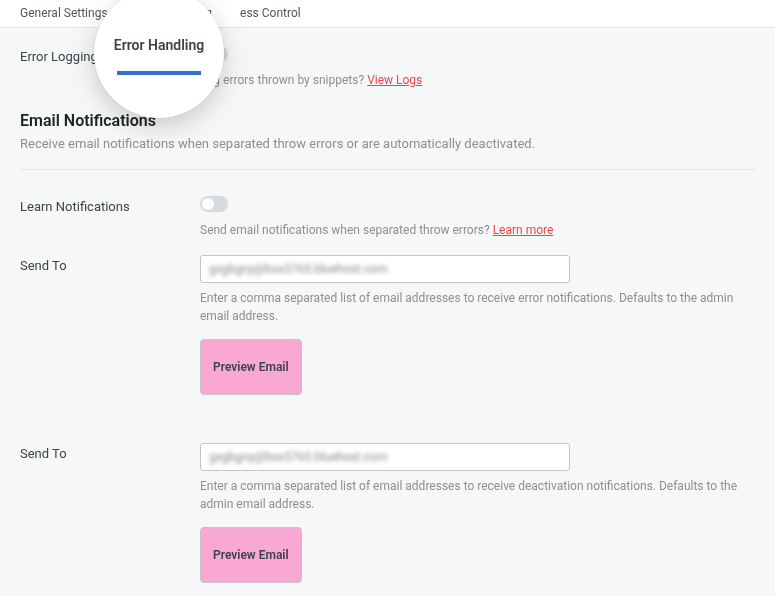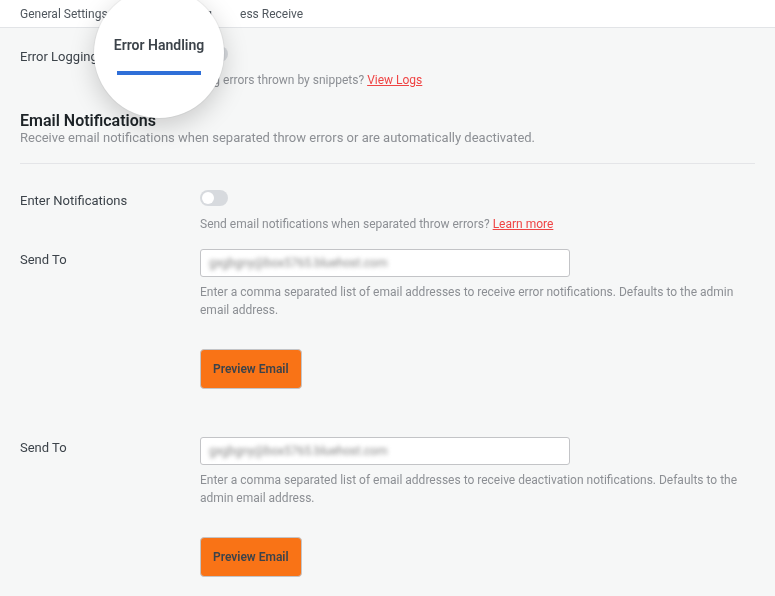--- a/index.html
+++ b/index.html
@@ -12,21 +12,20 @@
       font-size: 13px;
       position: relative;
     }
     .tabs {
       background: #fff;
       border-bottom: 1px solid #e2e4e7;
       padding: 0 20px;
       display: flex;
       gap: 28px;
       height: 28px;
-      align-items: center;
       font-size: 12px;
       color: #50575e;
     }
     .tabs .tab { padding: 6px 0; }
     .magnifier {
       position: absolute;
       top: -12px;
       left: 94px;
       width: 130px;
       height: 130px;
@@ -90,20 +89,21 @@
       font-size: 12px;
       margin-top: 6px;
       line-height: 1.5;
     }
     .desc a, .link { color: #ef4444; text-decoration: underline; cursor: pointer; }
     .section-heading {
       font-size: 16px;
       font-weight: 600;
       color: #1d2327;
       margin-top: 22px;
+      margin-bottom: 6px;
     }
     .section-sub {
       color: #8c8f94;
       font-size: 13px;
       margin-bottom: 18px;
     }
     .divider {
       height: 1px;
       background: #e4e5e8;
       margin: 14px 0 26px 0;
@@ -121,39 +121,39 @@
     }
     .text-input .blurred {
       filter: blur(2px);
       color: #888;
       font-size: 12px;
       user-select: none;
       line-height: 20px;
     }
     .btn-secondary {
       display: inline-block;
-      background: #f97316;
+      background: #f9a8d4;
       border: 1px solid #c3c4c7;
       border-radius: 4px;
-      padding: 12px 12px;
+      padding: 20px 12px;
       font-size: 12px;
       font-weight: 600;
       color: #3c434a;
       cursor: pointer;
-      margin-top: 30px;
+      margin-top: 14px;
     }
     .space-block { height: 20px; }
   </style>
 </head>
 <body>
 
 <div class="tabs">
   <span class="tab">General Settings</span>
   <span class="tab">Error Handling</span>
-  <span class="tab">ess Receive</span>
+  <span class="tab">ess Control</span>
 </div>
 
 <div class="magnifier">
   <div class="magnifier-label">Error Handling</div>
   <div class="magnifier-underline"></div>
 </div>
 
 <div class="content">
 
   <div class="row">
@@ -165,21 +165,21 @@
         <a class="link">View Logs</a>
       </div>
     </div>
   </div>
 
   <div class="section-heading">Email Notifications</div>
   <div class="section-sub">Receive email notifications when separated throw errors or are automatically deactivated.</div>
   <div class="divider"></div>
 
   <div class="row">
-    <div class="row-label">Enter Notifications</div>
+    <div class="row-label">Learn Notifications</div>
     <div class="row-field">
       <span class="toggle"><span class="toggle-knob"></span></span>
       <div class="desc">
         <span>Send email notifications when separated throw errors?</span>
         <a class="link">Learn more</a>
       </div>
     </div>
   </div>
 
   <div class="row" style="margin-top:16px;">

